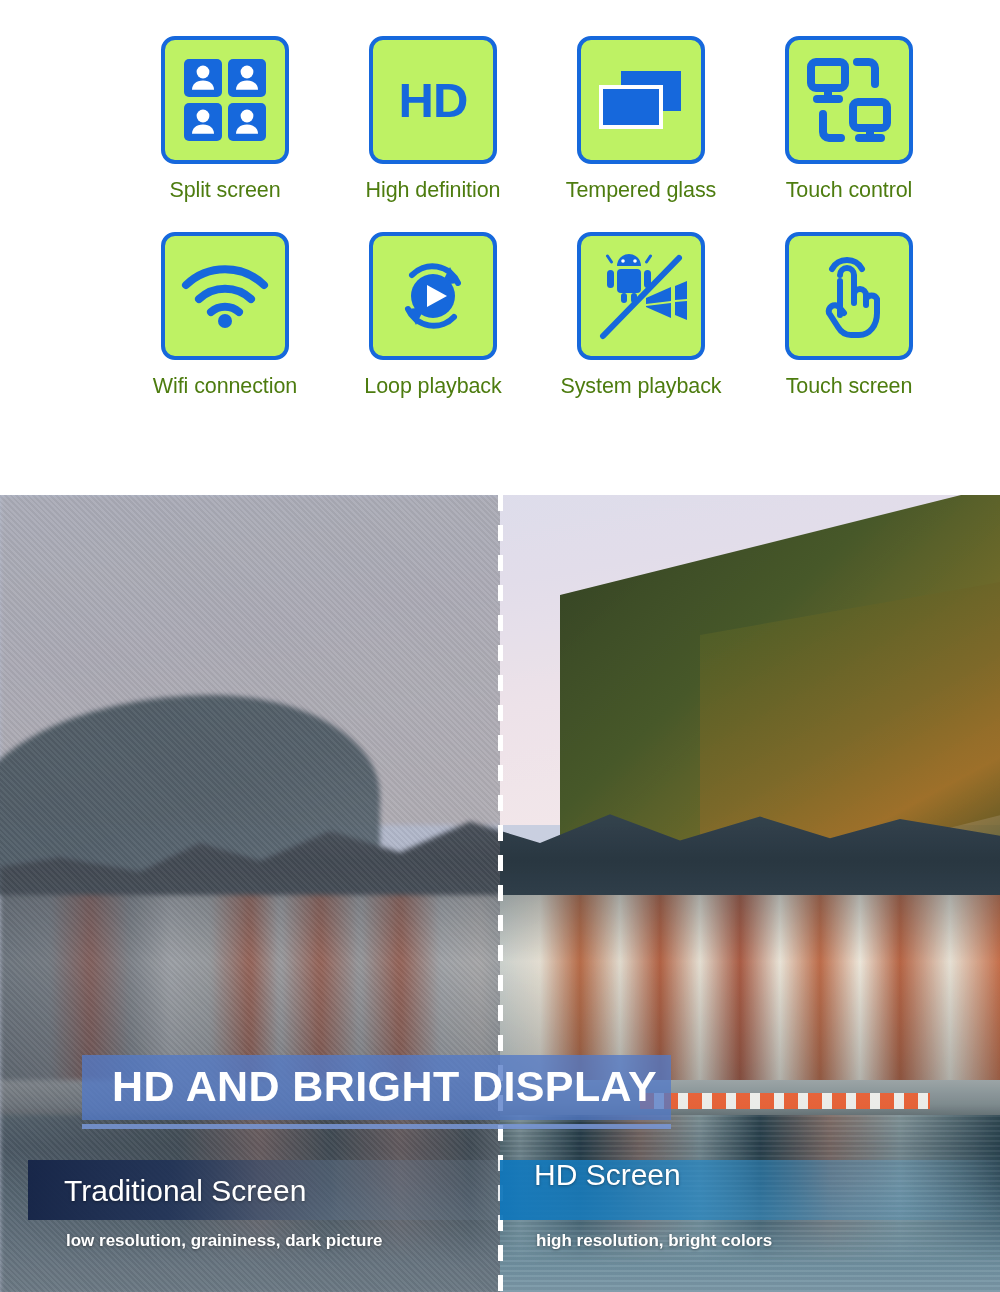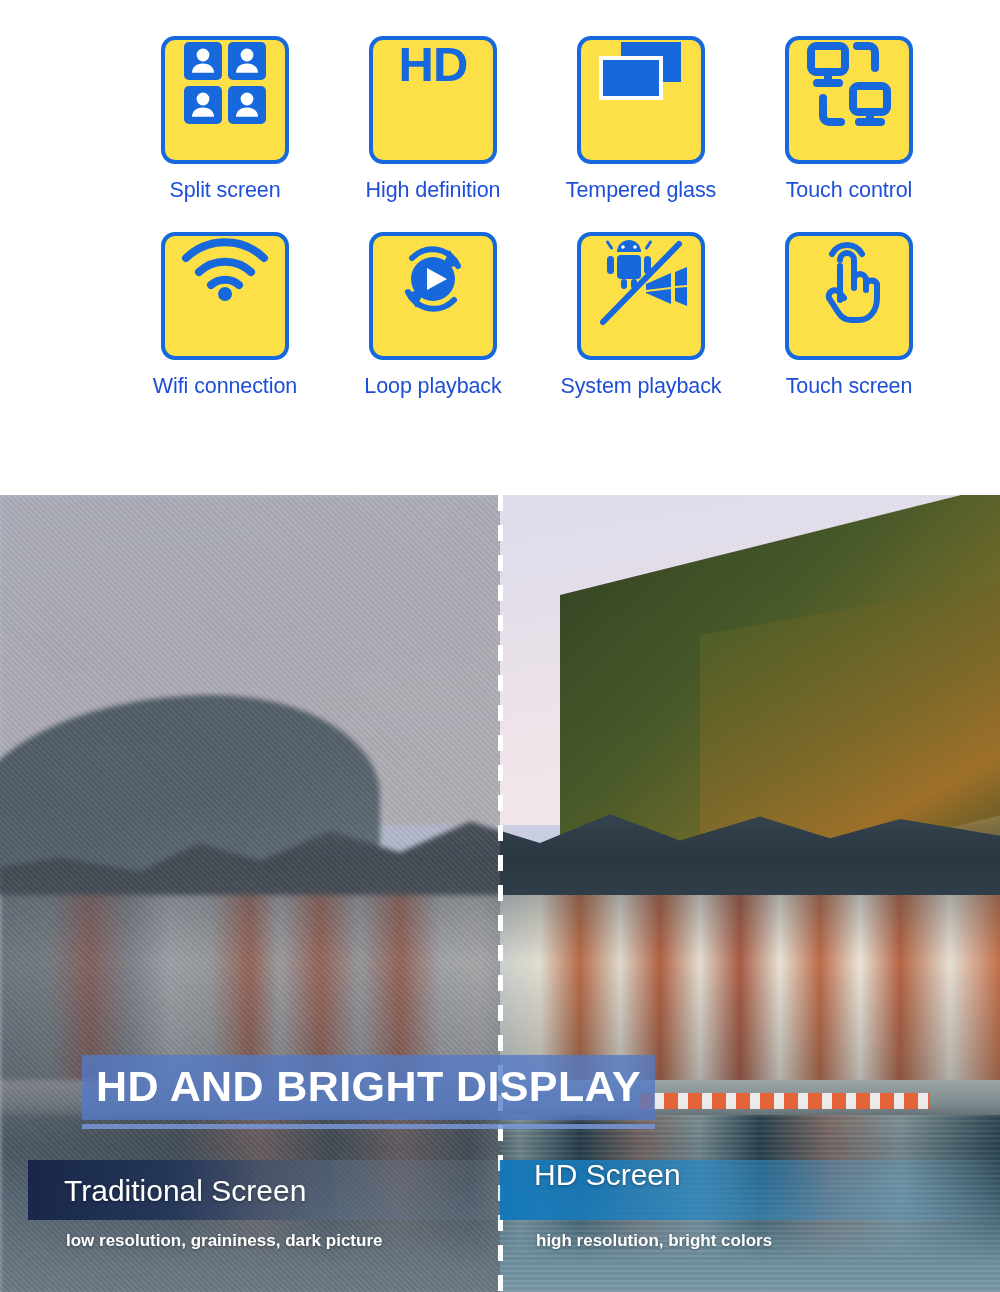--- a/index.html
+++ b/index.html
@@ -13,25 +13,25 @@
   .feat-row{
     display:flex;justify-content:flex-start;align-items:flex-start;
     padding-left:121px;
   }
   .feat-row.row2{margin-top:30px;}
   .feat-cell{
     width:208px;display:flex;flex-direction:column;align-items:center;
   }
   .icon-box{
     width:128px;height:128px;border:4px solid #1668DC;border-radius:14px;
-    box-sizing:border-box;display:flex;justify-content:center;
-    background:#fde047;
+    box-sizing:border-box;display:flex;align-items:center;justify-content:center;
+    background:#bef264;
   }
   .feat-label{
-    margin-top:16px;font-size:21.5px;color:#1d4ed8;letter-spacing:-0.1px;
+    margin-top:16px;font-size:21.5px;color:#4d7c0f;letter-spacing:-0.1px;
     white-space:nowrap;text-align:center;line-height:1;
   }
 
   
   .hero{
     position:relative;width:1000px;height:797px;overflow:hidden;
     background:#c9cfe0;
   }
   .half{position:absolute;top:0;height:797px;width:500px;overflow:hidden;}
   .half.left{left:0;}
@@ -140,21 +140,21 @@
     position:absolute;left:498px;top:0;width:5px;height:797px;
     background:repeating-linear-gradient(180deg,#ffffff 0 16px,rgba(255,255,255,0) 16px 30px);
     z-index:7;
   }
 
   
   .headline-wrap{position:absolute;left:82px;top:560px;z-index:8;}
   .headline{
     display:inline-block;background:rgba(83,122,199,.78);
     color:#fff;font-size:43px;font-weight:bold;letter-spacing:.4px;
-    padding:10px 14px 12px 14px;line-height:1;white-space:nowrap;
+    padding:10px 14px 12px 30px;line-height:1;white-space:nowrap;
   }
   .headline-rule{
     margin-top:4px;height:5px;background:rgba(120,150,215,.85);
   }
 
   
   .captions{position:absolute;left:0;bottom:0;width:1000px;height:132px;z-index:9;}
   .cap{position:absolute;bottom:0;width:500px;height:132px;}
   .cap.left{left:0;margin-left:28px;}
   .cap.right{left:500px;}

